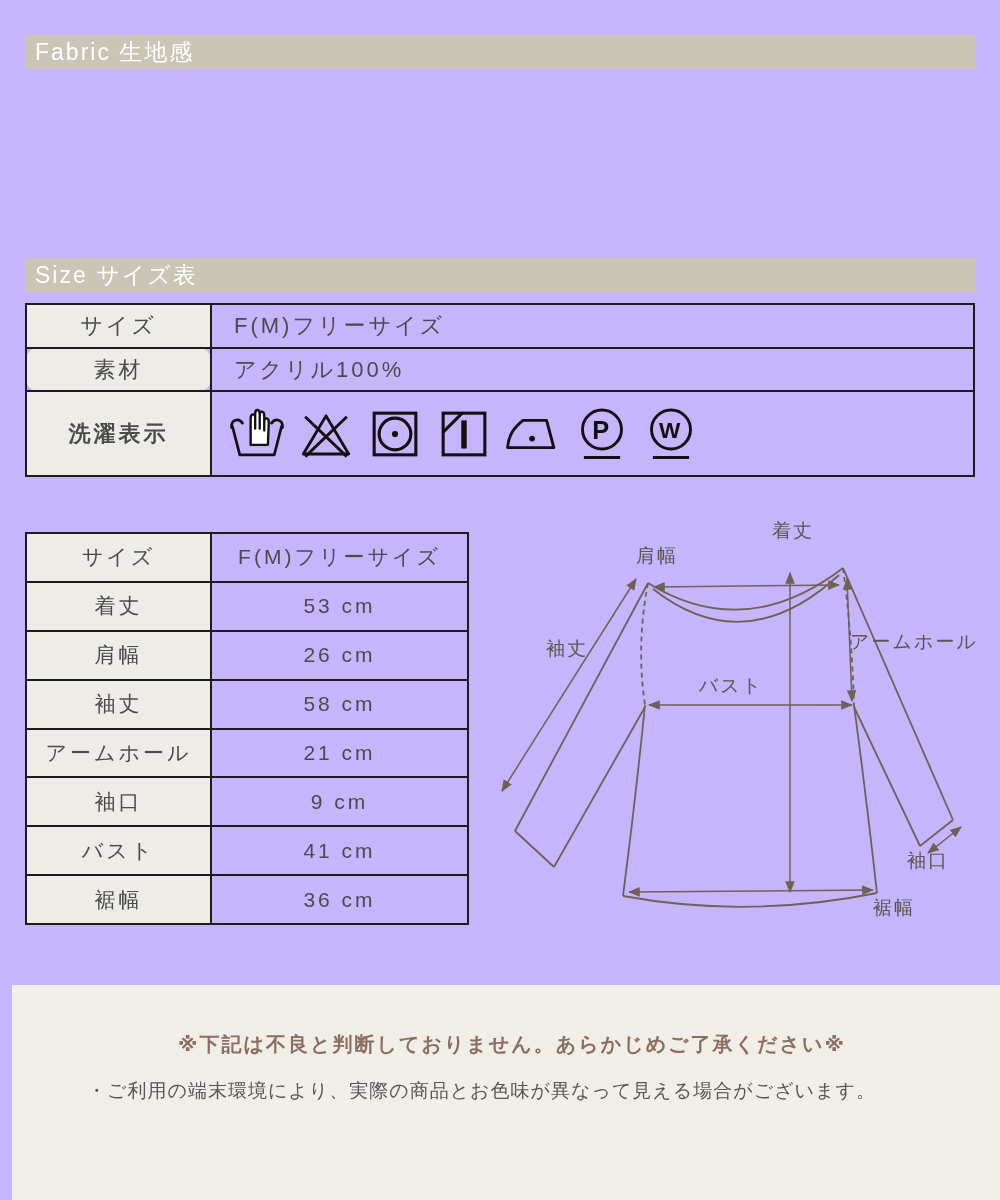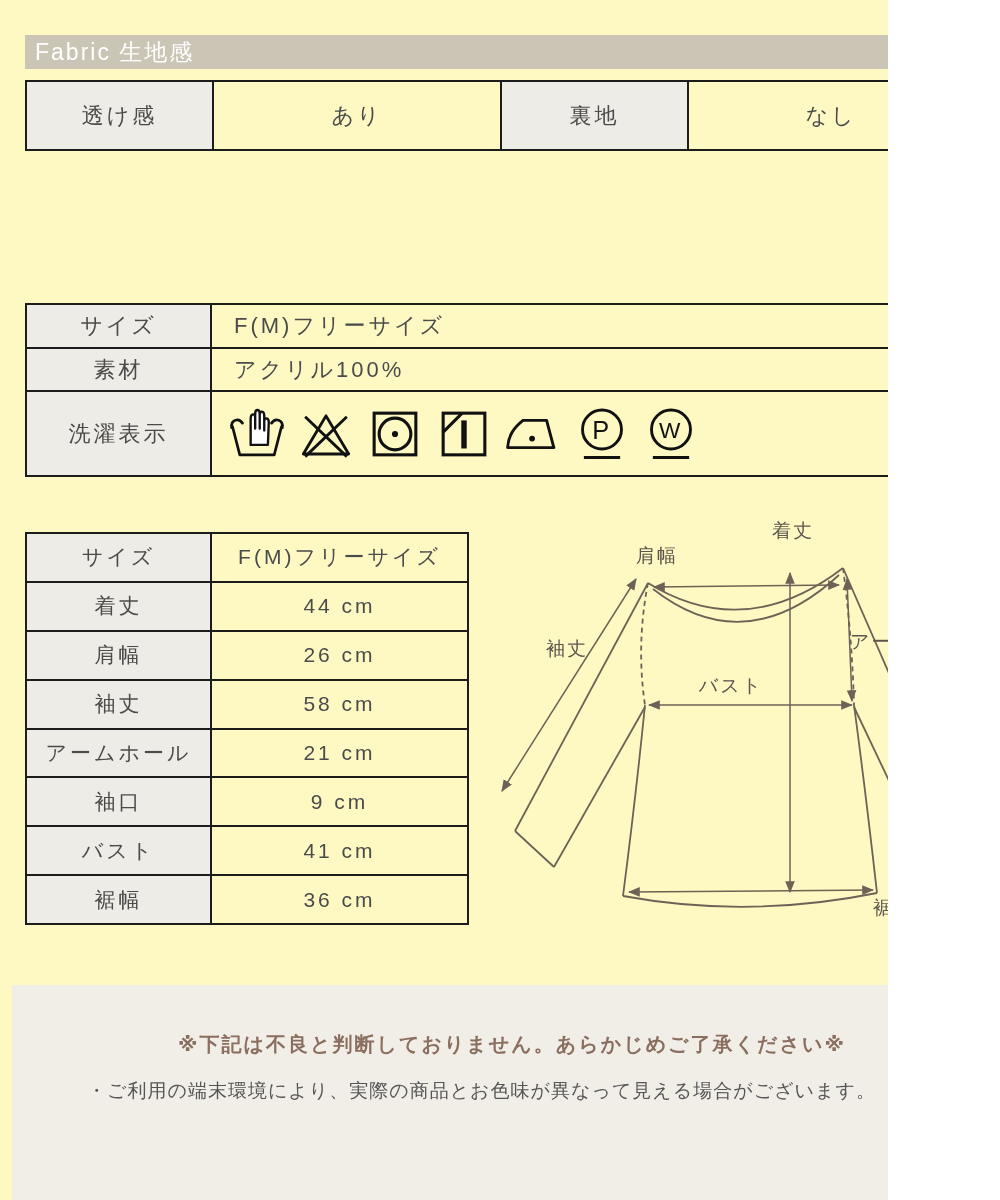--- a/index.html
+++ b/index.html
@@ -1,21 +1,21 @@
 <!DOCTYPE html>
 <html><head>
 <meta charset="utf-8">
 <style>
   html,body{margin:0;padding:0;}
   body{
     width:1000px;height:1200px;background:#ffffff;
     font-family:"Liberation Sans","DejaVu Sans",sans-serif;
     color:#4b4b4b;
   }
-  .page{position:relative;width:873px;height:1200px;overflow:hidden;background:#fef9c3;padding-left:15px;}
+  .page{position:relative;width:1000px;height:1200px;overflow:hidden;background:#c4b5fd;}
 
   
   .section-bar{
     position:absolute;left:25px;width:950px;height:34px;
     background:#cbc5b6;color:#ffffff;
     font-size:23px;line-height:34px;letter-spacing:2px;
     padding-left:10px;box-sizing:border-box;font-weight:400;
   }
   .bar-fabric{top:35px;}
   .bar-size{top:258px;}
@@ -25,22 +25,22 @@
   td{border:2px solid #1c1c1c;text-align:center;vertical-align:middle;
      color:#4b4b4b;letter-spacing:3px;overflow:hidden;}
   .label-cell{background:#eeece6;}
 
   .fabric-table{left:25px;top:80px;width:948px;}
   .fabric-table td{height:65px;font-size:22px;}
 
   .info-table{left:25px;top:303px;width:948px;}
   .info-table td{font-size:22px;}
   .info-table .r1 td{height:40px;}
-  .info-table .r2 td{height:39px;}
-  .info-table .r3 td{height:81px;}
+  .info-table .r2 td{height:39px;border-radius:12px;}
+  .info-table .r3 td{height:81px;font-weight:bold;}
   .info-table .value-cell{text-align:left;padding-left:22px;}
 
   .care-cell{text-align:left;}
   .care-icons{display:flex;align-items:center;gap:11px;padding-left:15px;}
   .care-icons svg{width:58px;height:58px;display:block;flex:0 0 auto;}
 
   .size-table{left:25px;top:532px;width:442px;}
   .size-table td{height:44.9px;font-size:21px;}
 
   
@@ -72,29 +72,24 @@
   <div class="section-bar bar-fabric">Fabric 生地感</div>
 
   <table class="fabric-table">
     <colgroup>
         <col style="width:187px">
         <col style="width:288px">
         <col style="width:187px">
         <col style="width:286px">
       </colgroup>
     <tbody>
-        <tr>
-      <td class="label-cell">透け感</td>
-      <td>あり</td>
-      <td class="label-cell">裏地</td>
-      <td>なし</td>
-    </tr>
   </tbody>
     </table>
 
+  <div class="section-bar bar-size">Size サイズ表</div>
 
   <table class="info-table">
     <colgroup>
         <col style="width:185px">
         <col style="width:763px">
       </colgroup>
     <tbody>
         <tr class="r1">
       <td class="label-cell">サイズ</td>
       <td class="value-cell">F(M)フリーサイズ</td>
@@ -168,21 +163,21 @@
         <col style="width:185px">
         <col style="width:257px">
       </colgroup>
     <tbody>
         <tr>
       <td class="label-cell">サイズ</td>
       <td>F(M)フリーサイズ</td>
     </tr>
     <tr>
       <td class="label-cell">着丈</td>
-      <td>44 cm</td>
+      <td>53 cm</td>
     </tr>
     <tr>
       <td class="label-cell">肩幅</td>
       <td>26 cm</td>
     </tr>
     <tr>
       <td class="label-cell">袖丈</td>
       <td>58 cm</td>
     </tr>
     <tr>

